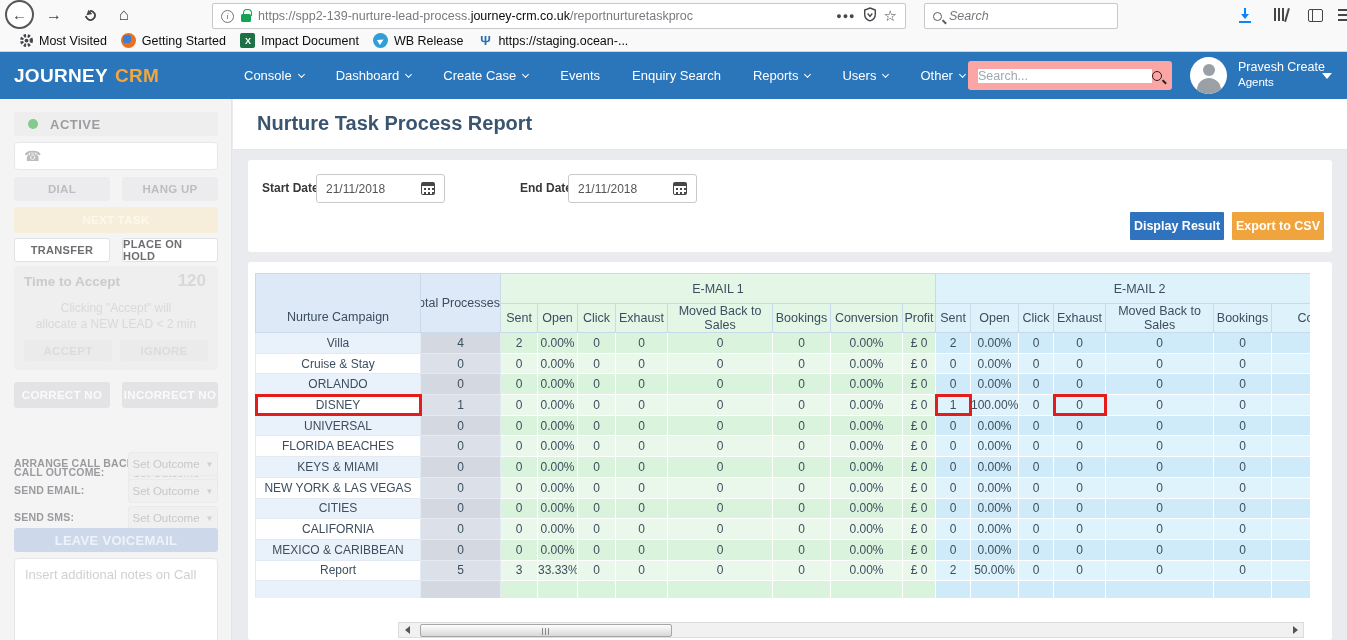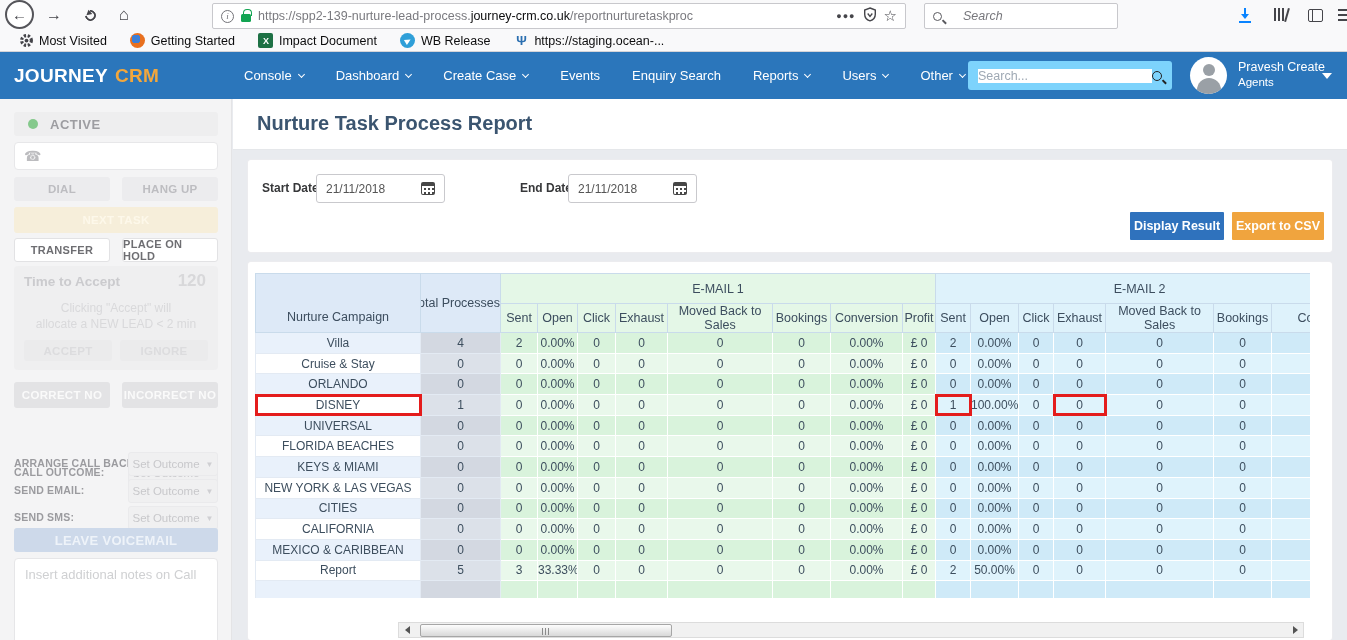--- a/index.html
+++ b/index.html
@@ -18,52 +18,52 @@
   #urlbar { position:absolute; left:212px; top:3px; width:694px; height:26px; background:#fff; border:1px solid #c8c8cc; border-radius:2px; display:flex; align-items:center; padding:0 8px; gap:7px; }
   .info-ic { width:13px; height:13px; border:1.5px solid #737378; border-radius:50%; color:#737378; font-size:9px; line-height:10px; text-align:center; font-style:italic; font-family:"Liberation Serif",serif; flex:0 0 auto; }
   .lock { width:10px; height:8px; background:#12a452; border-radius:1.5px; position:relative; margin-top:4px; flex:0 0 auto; }
   .lock:before { content:""; position:absolute; left:1.5px; top:-5px; width:7px; height:6px; border:1.5px solid #12a452; border-bottom:none; border-radius:4px 4px 0 0; }
   .urltext { font-size:12.5px; color:#7a7a7f; white-space:nowrap; overflow:hidden; flex:1 1 auto; }
   .urltext b { color:#0c0c0d; font-weight:normal; }
   .urlfade { position:absolute; right:78px; top:2px; width:34px; height:20px; background:linear-gradient(90deg,rgba(255,255,255,0),#fff); }
   .dots { color:#45454a; font-size:9px; letter-spacing:1px; flex:0 0 auto; }
   .shield { flex:0 0 auto; }
   .star { color:#45454a; font-size:15px; flex:0 0 auto; line-height:14px; }
-  #chrome-search { position:absolute; left:924px; top:3px; width:194px; height:26px; background:#fff; border:1px solid #c8c8cc; border-radius:2px; display:flex; align-items:center; padding:0 8px; gap:21px; }
+  #chrome-search { position:absolute; left:924px; top:3px; width:194px; height:26px; background:#fff; border:1px solid #c8c8cc; border-radius:2px; display:flex; align-items:center; padding:0 8px; gap:7px; }
   .mag { width:9px; height:9px; border:1.5px solid #5a5a5f; border-radius:50%; position:relative; flex:0 0 auto; }
   .mag:after { content:""; position:absolute; left:8px; top:8px; width:5px; height:1.5px; background:#5a5a5f; transform:rotate(45deg); }
   #chrome-search input { border:none; outline:none; flex:1; font-size:12.5px; font-family:"Liberation Sans",sans-serif; color:#333; background:transparent; }
   #chrome-search input::placeholder { font-style:italic; color:#77777c; }
   .dl { position:relative; width:14px; height:15px; }
   .dl:before { content:""; position:absolute; left:6px; top:0; width:2px; height:7px; background:#0a84ff; }
   .dl:after { content:""; position:absolute; left:2.5px; top:6px; border-left:4.5px solid transparent; border-right:4.5px solid transparent; border-top:5px solid #0a84ff; }
   .dl i { position:absolute; left:1px; bottom:0; width:12px; height:2px; background:#0a84ff; }
   .lib { position:relative; width:16px; height:14px; }
   .lib:before { content:""; position:absolute; left:0; top:0; width:2px; height:13px; background:#45454a; box-shadow:4px 0 #45454a,8px 0 #45454a; }
   .lib:after { content:""; position:absolute; left:11.5px; top:-0.5px; width:2px; height:14px; background:#45454a; transform:rotate(16deg); }
   .sbic { width:15px; height:13px; border:1.5px solid #45454a; border-radius:2px; position:relative; }
   .sbic:after { content:""; position:absolute; left:3px; top:0; width:1.5px; height:100%; background:#45454a; }
   .ham { position:relative; width:14px; height:2px; background:#45454a; box-shadow:0 5px #45454a,0 10px #45454a; margin-top:-10px; }
-  #bookmarks { position:absolute; left:18px; top:30px; height:21px; display:flex; align-items:center; gap:23px; }
+  #bookmarks { position:absolute; left:18px; top:30px; height:21px; display:flex; align-items:center; gap:14px; }
   .bm { display:flex; align-items:center; gap:5px; font-size:12.5px; color:#0c0c0d; }
   .bmi { width:16px; height:16px; display:flex; align-items:center; justify-content:center; flex:0 0 auto; }
   .fx { width:15px; height:15px; border-radius:50%; background:radial-gradient(circle at 40% 40%, #3d7fd6 0 34%, #e8701f 35% 78%, #f3a536 79% 100%); }
   .xl { width:15px; height:15px; background:#1e7145; color:#fff; font-size:9px; font-weight:bold; display:flex; align-items:center; justify-content:center; border-radius:2px; }
   .tg { width:15px; height:15px; border-radius:50%; background:#2f9fd8; display:flex; align-items:center; justify-content:center; }
   .tg i { display:block; width:0; height:0; border-top:3px solid transparent; border-bottom:3px solid transparent; border-left:6px solid #fff; transform:rotate(-30deg); margin-left:1px; }
   .oc { color:#2b6fb0; font-size:13px; font-weight:bold; line-height:15px; }
 
   
   #nav { position:absolute; top:52px; left:0; width:1347px; height:47px; background:#2b76bb; }
   #logo { position:absolute; left:14px; top:0; height:100%; display:flex; align-items:center; font-size:19px; font-weight:bold; color:#fff; letter-spacing:.3px; }
   #logo .crm { color:#f2a73c; margin-left:7px; }
   #nav-items { position:absolute; left:228px; top:0; height:100%; display:flex; align-items:center; }
   .nav-item { color:#fff; font-size:13px; padding:0 16px; display:flex; align-items:center; gap:7px; cursor:pointer; white-space:nowrap; }
   .chev { width:5px; height:5px; border-right:1.5px solid #fff; border-bottom:1.5px solid #fff; transform:rotate(45deg); margin-top:-3px; }
-  #nav-search { position:absolute; left:968px; top:9px; width:204px; height:29px; background:#7dd3fc; border-radius:3px; display:flex; align-items:center; padding:0 10px; }
+  #nav-search { position:absolute; left:968px; top:9px; width:204px; height:29px; background:#fca5a5; border-radius:3px; display:flex; align-items:center; padding:0 10px; }
   #nav-search input { border:none; outline:none; flex:1; font-size:12.5px; color:#333; font-family:"Liberation Sans",sans-serif; }
   #nav-search input::placeholder { color:#9fa9b4; }
   #nav-search .mag { width:10px; height:10px; border-color:#222; }
   #nav-search .mag:after { background:#222; left:9px; top:9px; }
   #avatar { position:absolute; left:1190px; top:5px; width:37px; height:37px; border-radius:50%; background:#fff; overflow:hidden; }
   #avatar:before { content:""; position:absolute; left:12.5px; top:7px; width:12px; height:12px; border-radius:50%; background:#9aa0a6; }
   #avatar:after { content:""; position:absolute; left:6.5px; top:21px; width:24px; height:16px; border-radius:12px 12px 0 0; background:#9aa0a6; }
   #user-name { position:absolute; left:1238px; top:8px; color:#fff; font-size:12.5px; white-space:nowrap; }
   #user-role { position:absolute; left:1238px; top:24px; color:#fff; font-size:11.5px; }
   #user-caret { position:absolute; left:1322px; top:21px; width:0; height:0; border-left:5px solid transparent; border-right:5px solid transparent; border-top:6px solid #fff; }

